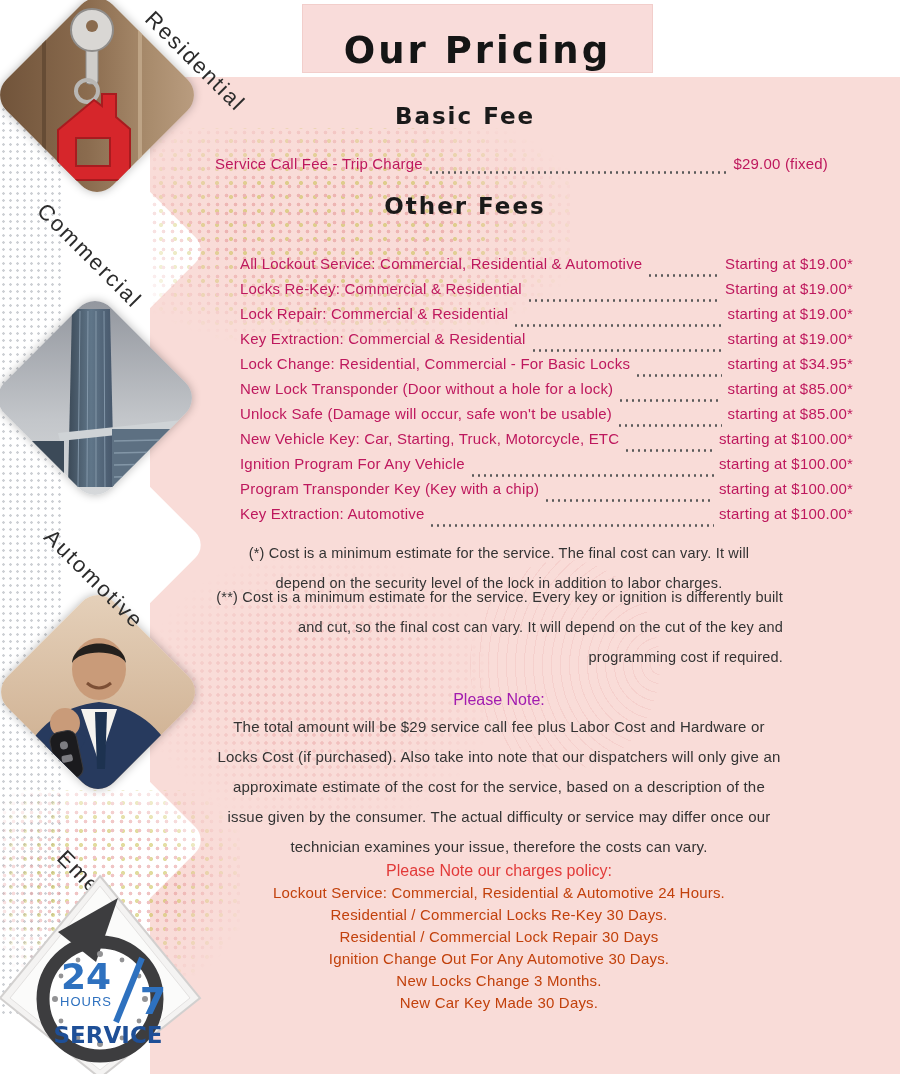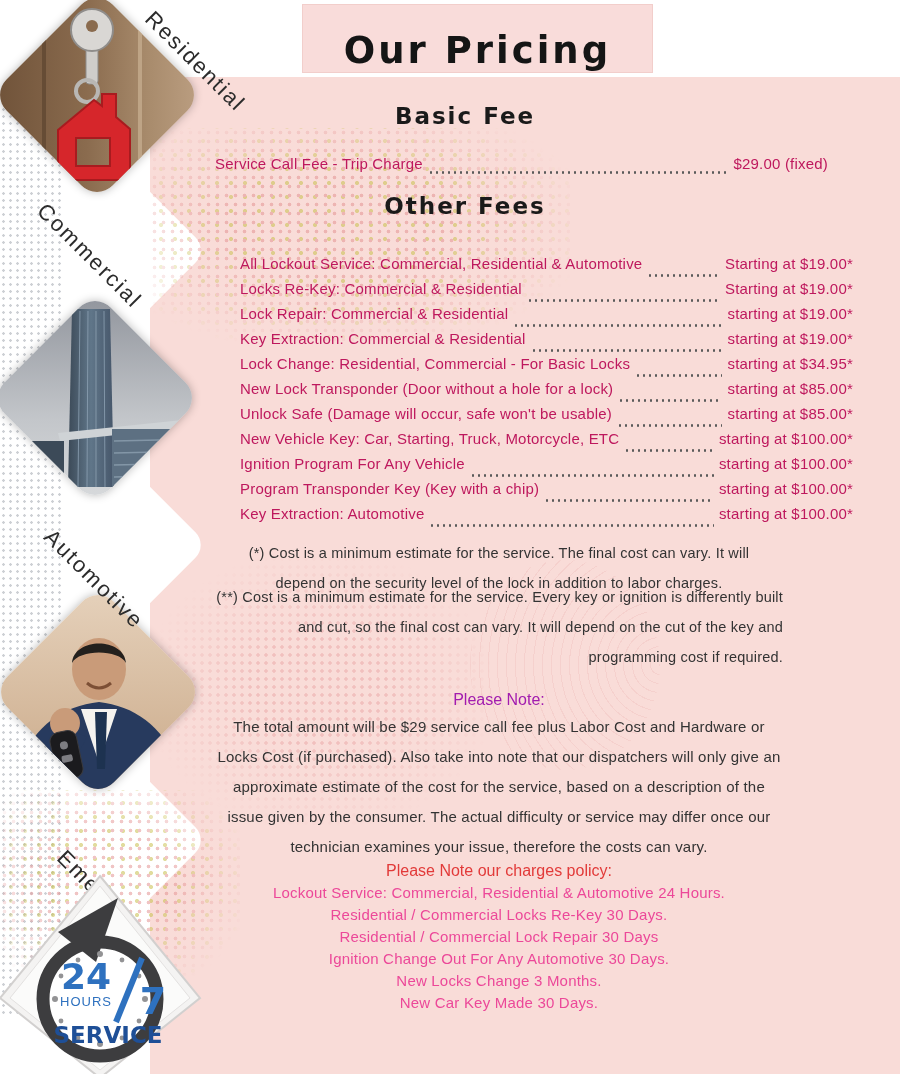--- a/index.html
+++ b/index.html
@@ -66,21 +66,21 @@
   }
   .fee-price{white-space:nowrap;}
   .basic-row{height:22px;}
   
   .note-block{
     position:absolute;left:215px;width:568px;text-align:center;
     font-size:14.5px;line-height:30px;color:#333333;letter-spacing:.2px;
   }
   .note-narrow{max-width:505px;margin:0 auto;}
   .red-title{position:absolute;left:215px;width:568px;text-align:center;font-size:16px;line-height:22px;}
-  .warranty-list{position:absolute;left:215px;width:568px;text-align:center;font-size:15px;line-height:22px;color:#ec4899;letter-spacing:.2px;}
+  .warranty-list{position:absolute;left:215px;width:568px;text-align:center;font-size:15px;line-height:22px;color:#c2410c;letter-spacing:.2px;}
   .warranty-list div{height:22px;}
   
   .badge{position:absolute;left:0;top:870px;width:205px;height:204px;}
 </style>
 </head>
 <body>
 
 <div id="screen">
 
   <div class="pink-bg"></div>

